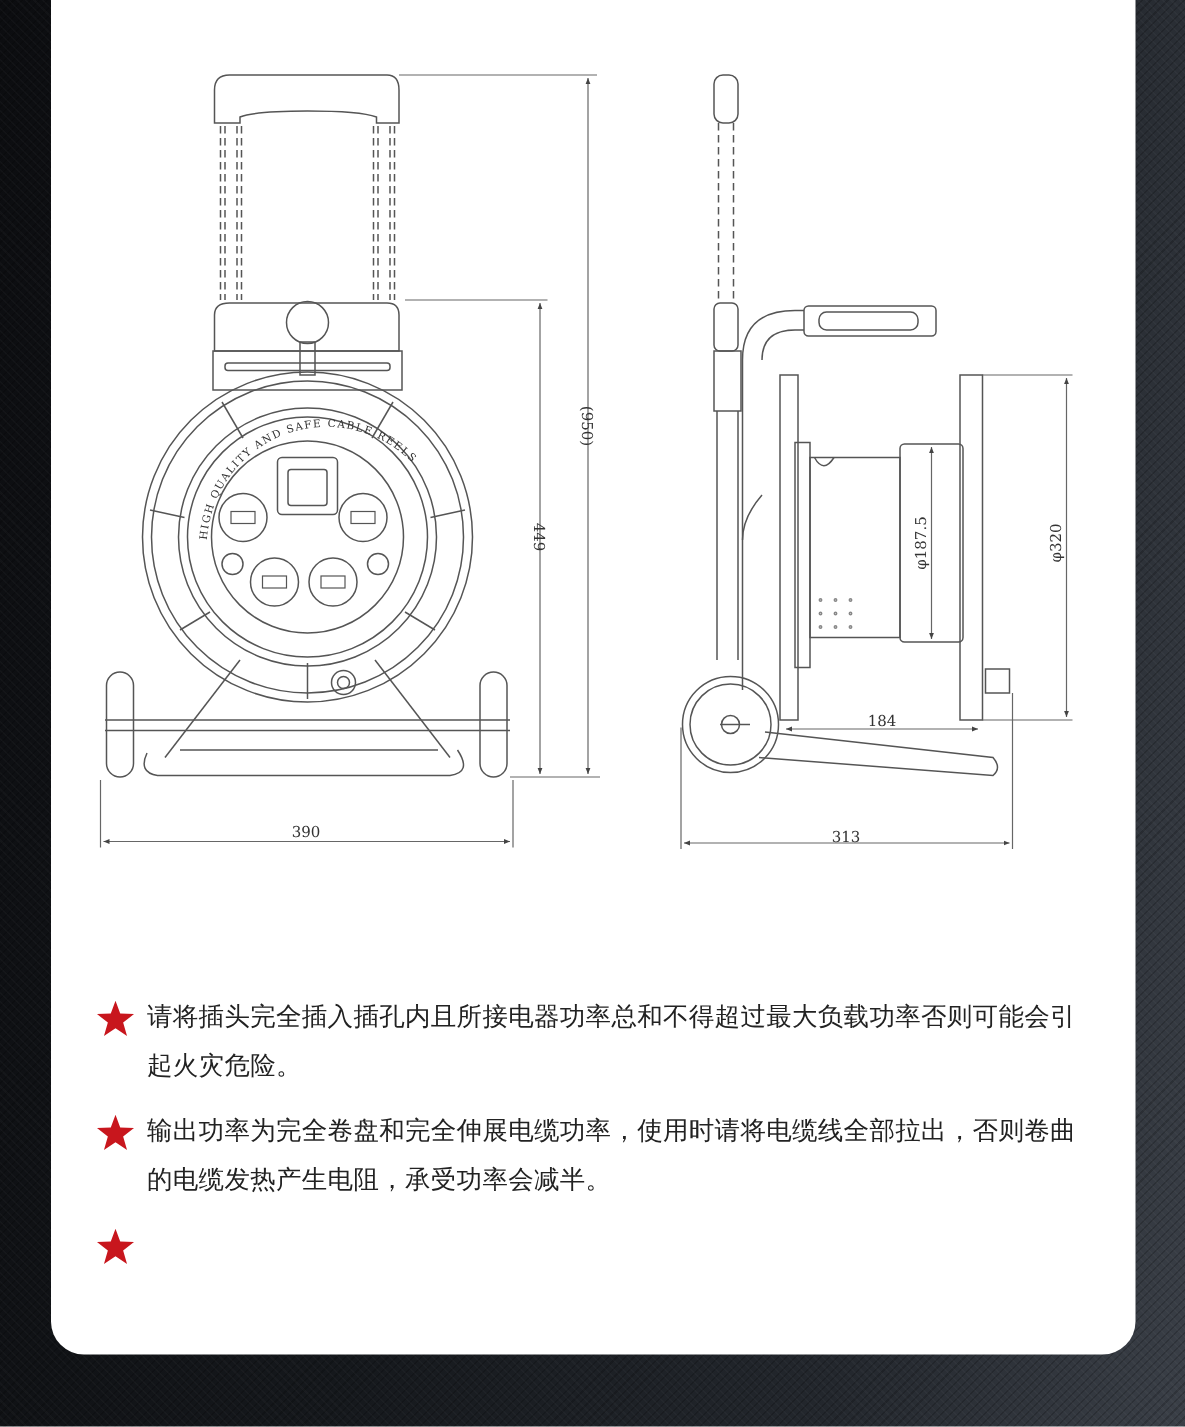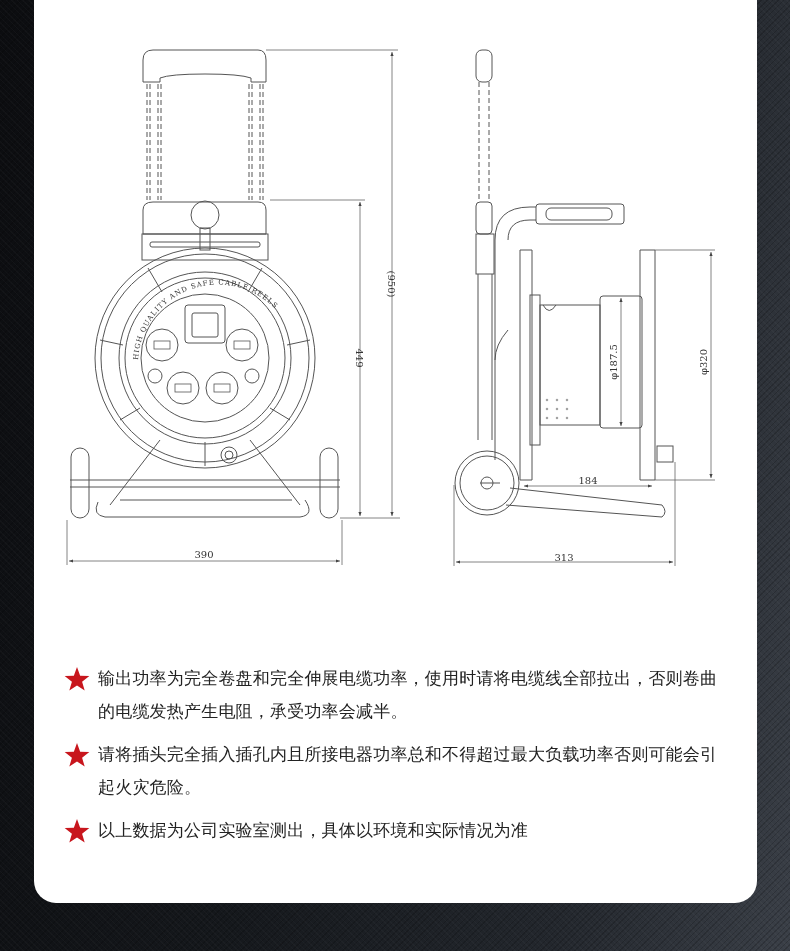--- a/index.html
+++ b/index.html
@@ -198,29 +198,28 @@
       <text class="dim-text" x="588" y="484" text-anchor="middle">184</text>
       <text class="dim-text" x="564" y="561" text-anchor="middle">313</text>
     </svg>
   </div>
 
   <div class="notes">
     <div class="note">
       <svg class="star" viewBox="0 0 24 24">
         <path d="M12,1 L14.9,8.9 L23.4,9.3 L16.7,14.5 L19.1,22.7 L12,18 L4.9,22.7 L7.3,14.5 L0.6,9.3 L9.1,8.9 Z" fill="#c8161d"></path>
       </svg>
+      <div class="note-text">请将插头完全插入插孔内且所接电器功率总和不得超过最大负载功率否则可能会引起火灾危险。</div>
+    </div>
+    <div class="note">
+      <svg class="star" viewBox="0 0 24 24">
+        <path d="M12,1 L14.9,8.9 L23.4,9.3 L16.7,14.5 L19.1,22.7 L12,18 L4.9,22.7 L7.3,14.5 L0.6,9.3 L9.1,8.9 Z" fill="#c8161d"></path>
+      </svg>
       <div class="note-text">输出功率为完全卷盘和完全伸展电缆功率，使用时请将电缆线全部拉出，否则卷曲的电缆发热产生电阻，承受功率会减半。</div>
     </div>
     <div class="note">
       <svg class="star" viewBox="0 0 24 24">
         <path d="M12,1 L14.9,8.9 L23.4,9.3 L16.7,14.5 L19.1,22.7 L12,18 L4.9,22.7 L7.3,14.5 L0.6,9.3 L9.1,8.9 Z" fill="#c8161d"></path>
       </svg>
-      <div class="note-text">请将插头完全插入插孔内且所接电器功率总和不得超过最大负载功率否则可能会引起火灾危险。</div>
-    </div>
-    <div class="note">
-      <svg class="star" viewBox="0 0 24 24">
-        <path d="M12,1 L14.9,8.9 L23.4,9.3 L16.7,14.5 L19.1,22.7 L12,18 L4.9,22.7 L7.3,14.5 L0.6,9.3 L9.1,8.9 Z" fill="#c8161d"></path>
-      </svg>
-      <div class="note-text">以上数据为公司实验室测出，具体以环境和实际情况为准</div>
     </div>
   </div>
 
 </div>
 
 </body></html>

